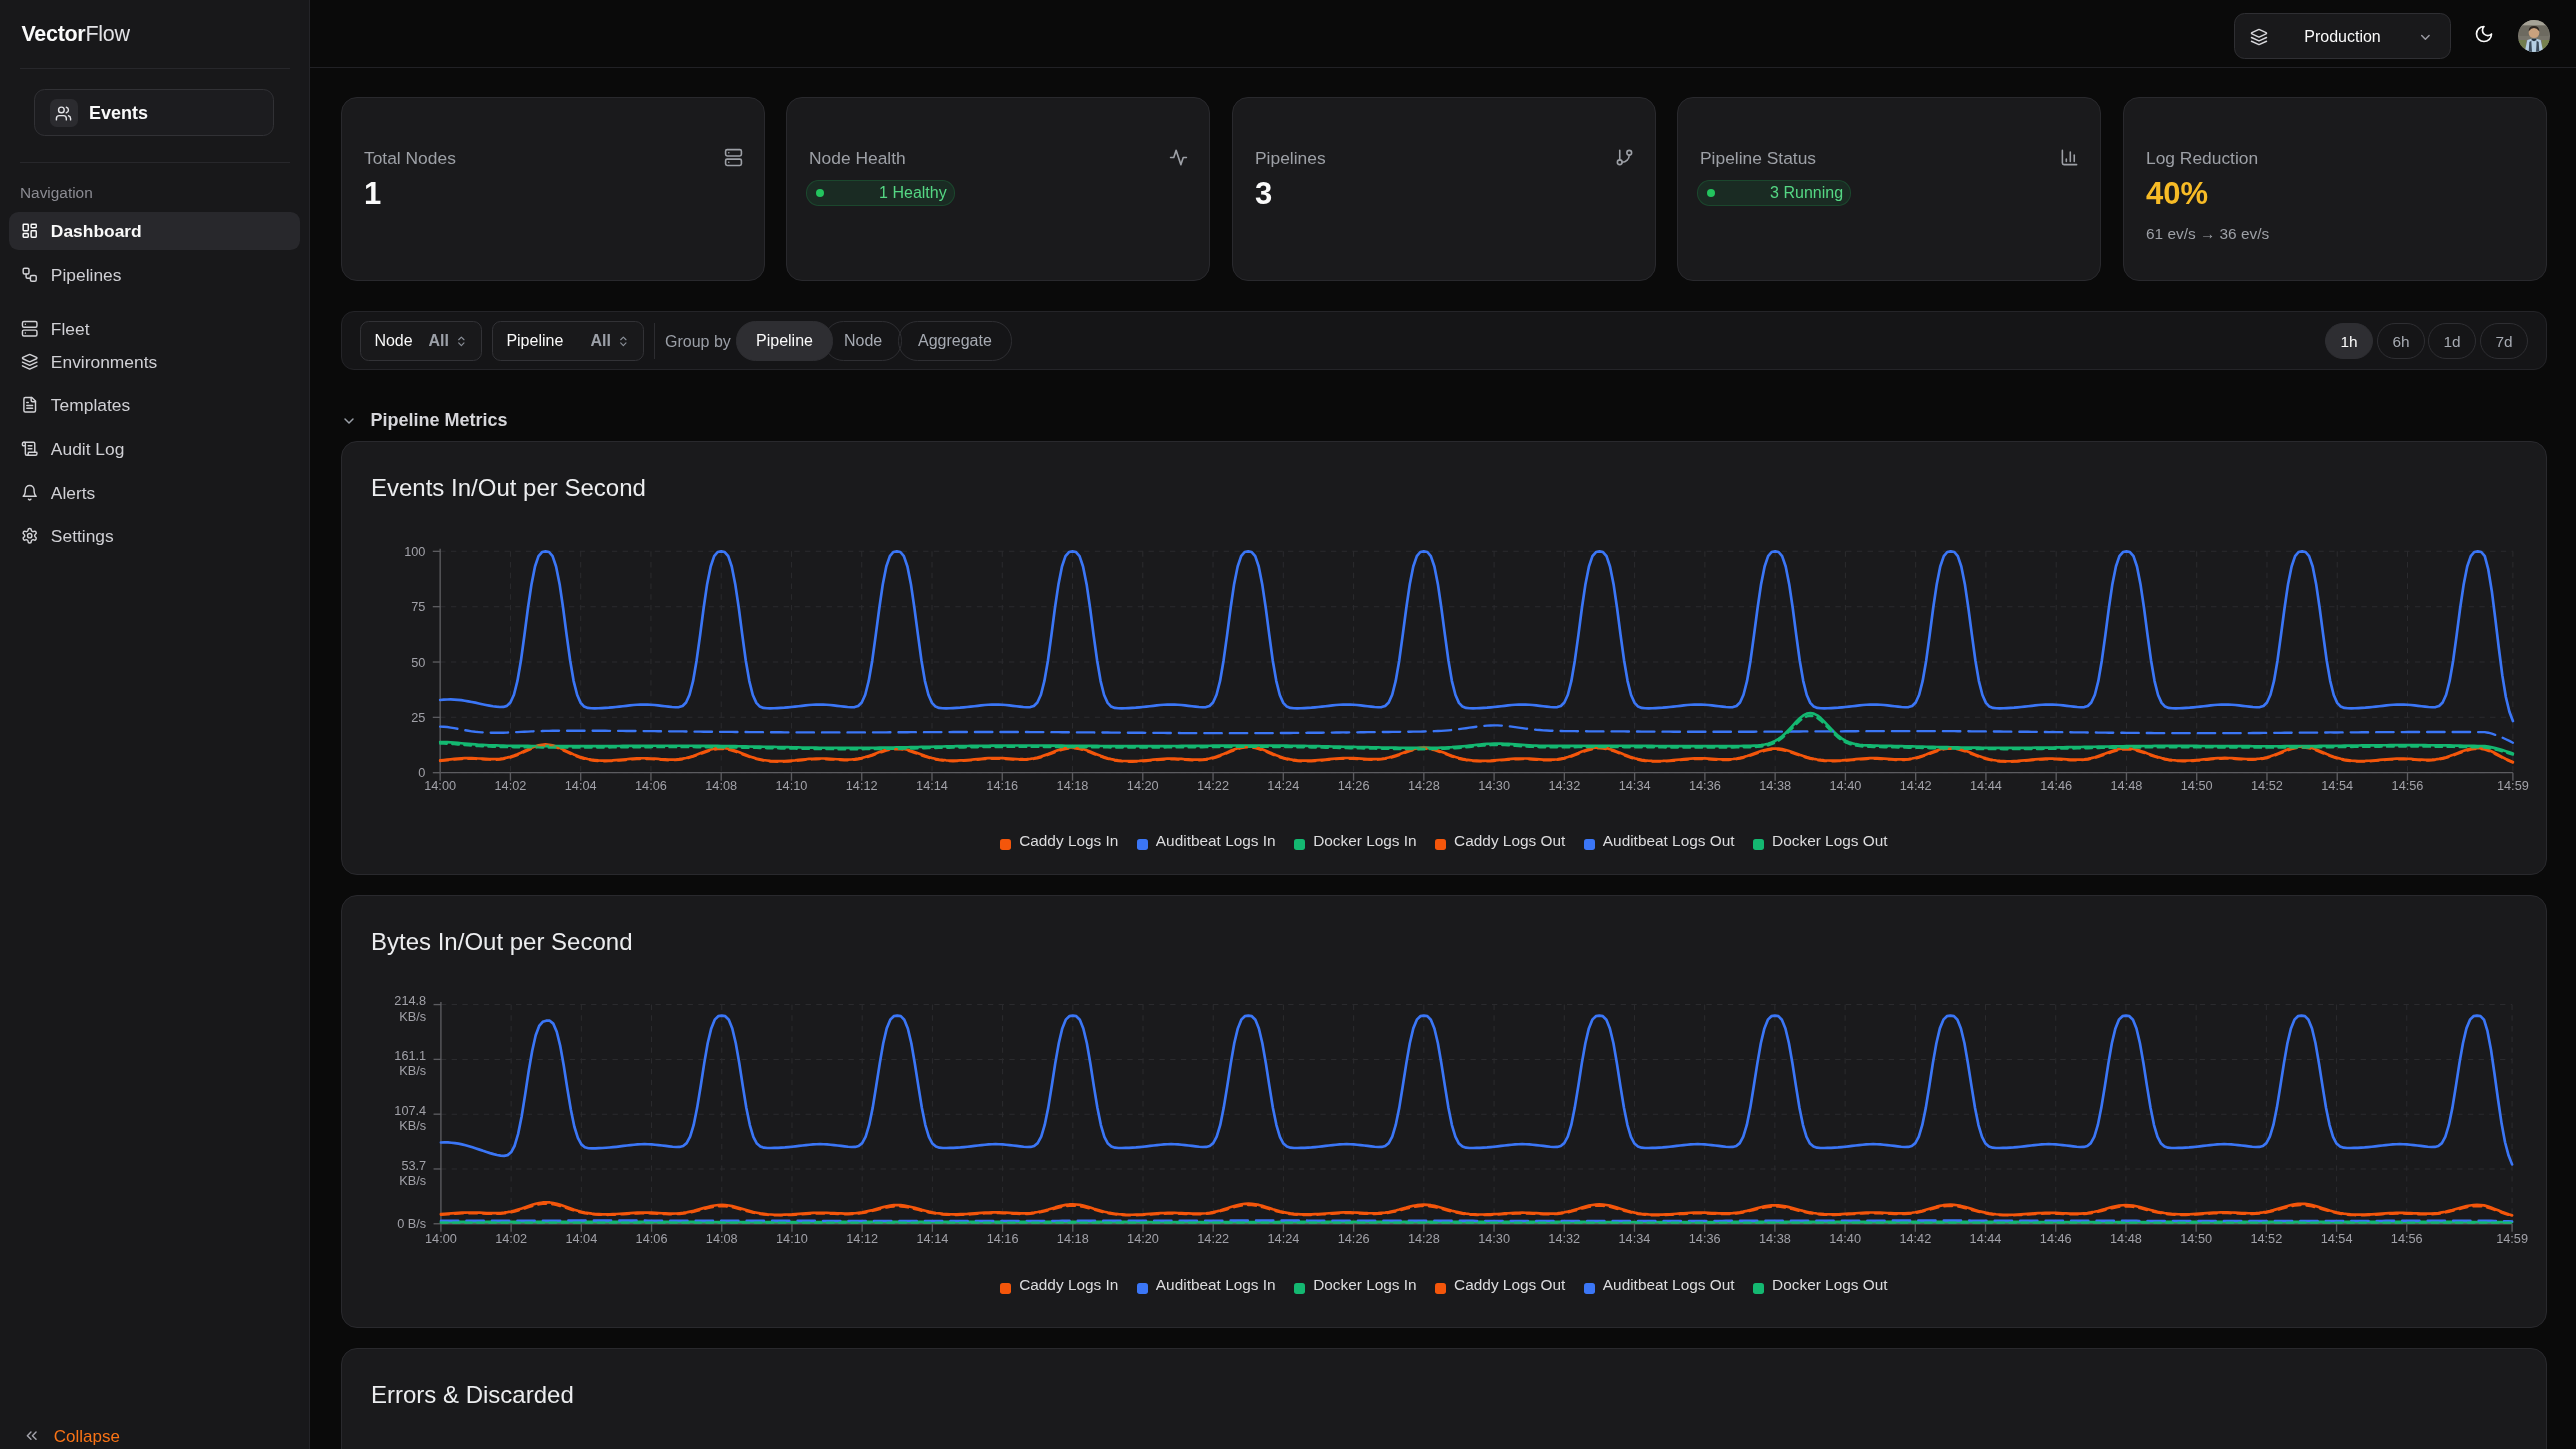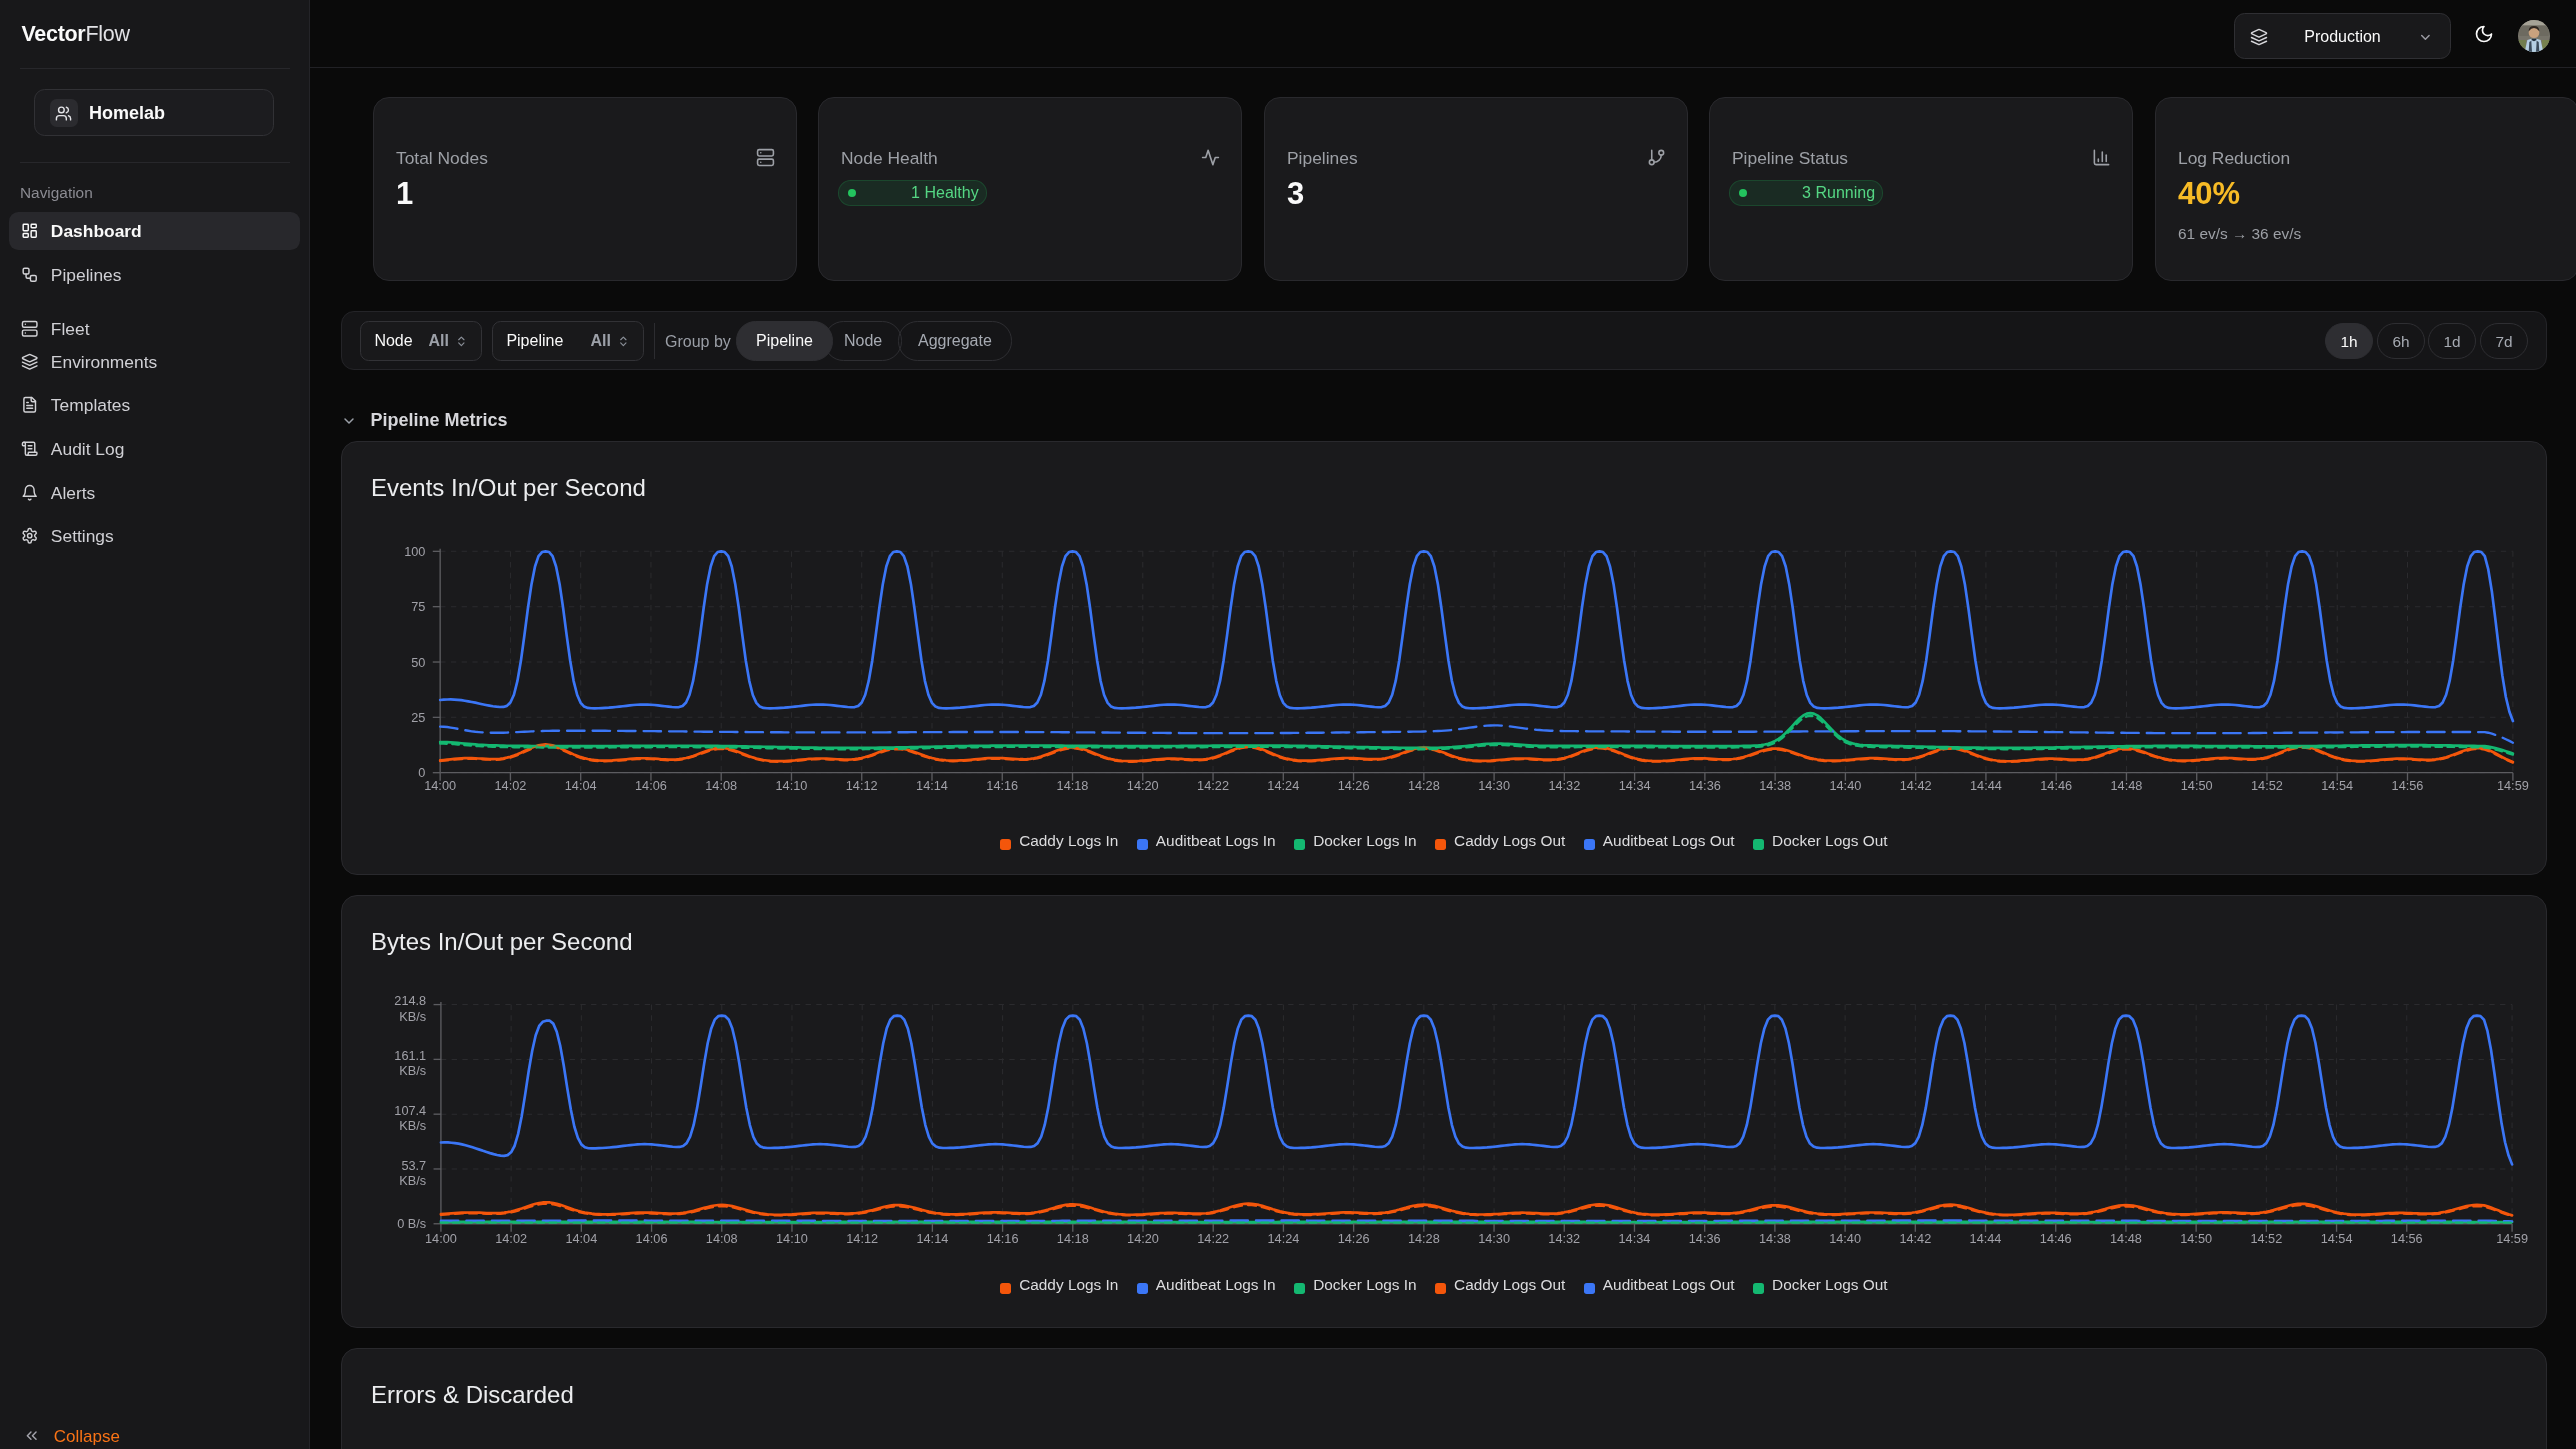--- a/index.html
+++ b/index.html
@@ -35,21 +35,21 @@
 #envbtn { position:absolute; left:1924px; top:12.7px; width:217px; height:46px;
   border:0.7px solid #2f2f33; border-radius:10.7px; background:#19191b; }
 #envbtn .lay { position:absolute; left:14.8px; top:14px; }
 #envbtn .t { position:absolute; left:0; width:100%; text-align:center; top:0; height:46px;
   line-height:46px; font-size:16px; font-weight:500; color:#fafafa; }
 #envbtn .chv { position:absolute; right:17.4px; top:16px; }
 #moon { position:absolute; left:2164px; top:24px; }
 #avatar { position:absolute; left:2208px; top:19.5px; width:32px; height:32px; border-radius:50%; overflow:hidden; }
 
 .scard { position:absolute; top:97px; width:424px; height:184px; background:#1a1a1c;
-  border:0.7px solid #29292d; border-radius:16px;margin-left:32px; }
+  border:0.7px solid #29292d; border-radius:16px; }
 .scard .title { position:absolute; left:22px; top:50px; font-size:17.4px; color:#9da0a6; }
 .scard .cico  { position:absolute; right:21.5px; top:50px; color:#9da0a6; }
 .scard .val   { position:absolute; left:22px; top:78px; font-size:31px; font-weight:700; color:#fafafa; }
 .badge { position:absolute; left:19px; top:82px; height:25.5px; border-radius:12.7px;
   background:rgba(34,197,94,0.10); border:0.7px solid rgba(34,197,94,0.18);
   display:flex; align-items:center; padding:0 7.4px 0 9.4px;gap:48px; }
 .badge .dot { width:8px; height:8px; border-radius:50%; background:#23c45e; }
 .badge .bt  { margin-left:6.7px; font-size:16px; color:#55d784; }
 .scard .sub { position:absolute; left:22px; top:127px; font-size:15.4px; color:#9da0a6; }
 .amber { color:#f7bb26 !important; }
@@ -89,21 +89,21 @@
   <div class="sep" style="top:68px"></div>
   <div id="homelab">
     <div class="tile">
       <svg class="ico" width="17" height="17" viewBox="0 0 24 24" fill="none" stroke="#e3e3e7" stroke-width="2" stroke-linecap="round" stroke-linejoin="round">
           <path d="M16 21v-2a4 4 0 0 0-4-4H6a4 4 0 0 0-4 4v2"></path>
           <circle cx="9" cy="7" r="4"></circle>
           <path d="M22 21v-2a4 4 0 0 0-3-3.87"></path>
           <path d="M16 3.13a4 4 0 0 1 0 7.75"></path>
         </svg>
     </div>
-    <div class="name">Homelab</div>
+    <div class="name">Events</div>
   </div>
   <div class="sep" style="top:162px"></div>
   <div id="navlabel">Navigation</div>
   <div id="navzone">
       <div class="nav active" style="top:212px">
         <svg class="ico" width="17.4" height="17.4" viewBox="0 0 24 24" fill="none" stroke="#fafafa" stroke-width="2" stroke-linecap="round" stroke-linejoin="round">
           <rect width="7" height="9" x="3" y="3" rx="1"></rect>
           <rect width="7" height="5" x="14" y="3" rx="1"></rect>
           <rect width="7" height="9" x="14" y="12" rx="1"></rect>
           <rect width="7" height="5" x="3" y="16" rx="1"></rect>

